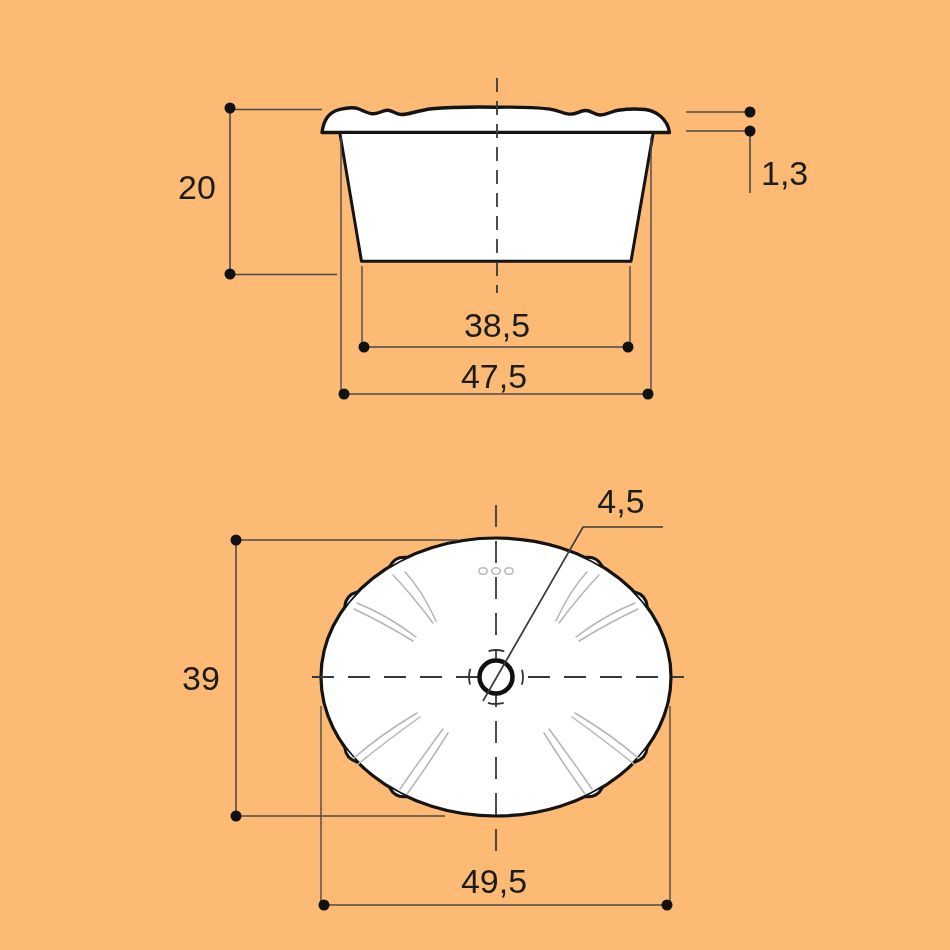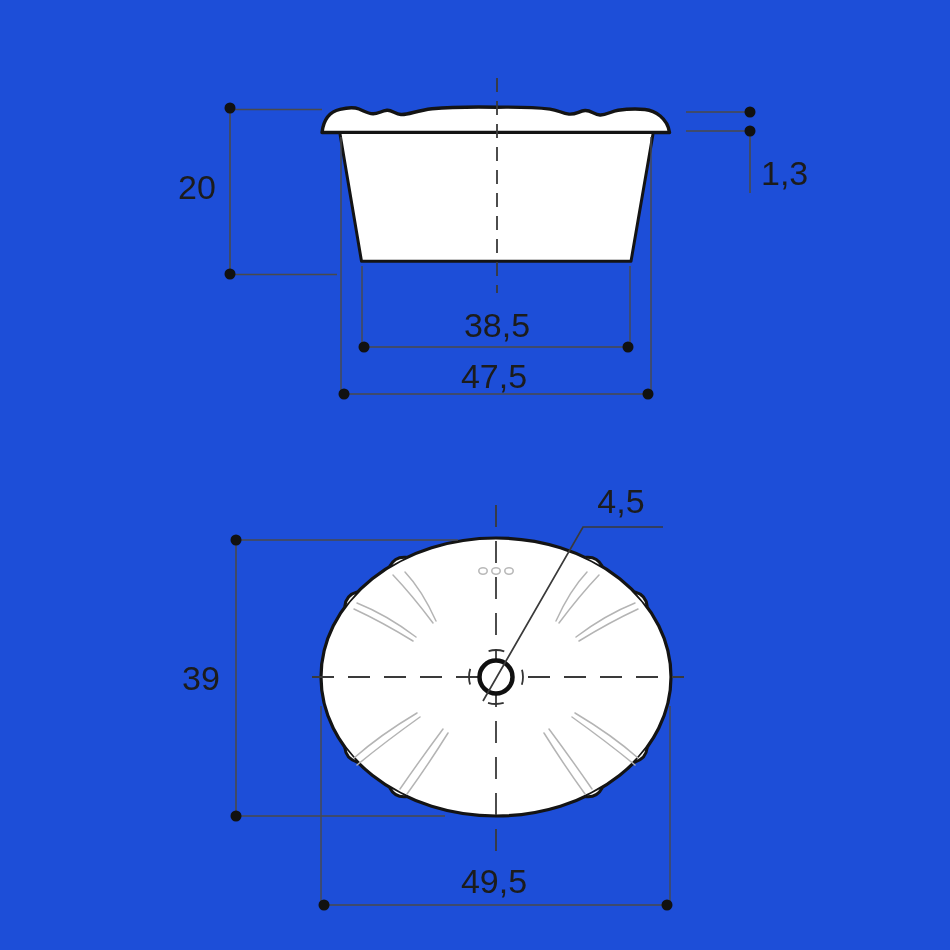--- a/index.html
+++ b/index.html
@@ -1,19 +1,19 @@
 <!DOCTYPE html>
 <html><head>
 <meta charset="utf-8">
 <style>
   html,body{margin:0;padding:0;background:#ffffff;}
   #canvas{
     position:relative;
     width:950px;height:950px;
-    background:#1d4ed8;
+    background:#fdba74;
     font-family:"Liberation Sans", sans-serif;
     overflow:hidden;
   }
   svg{position:absolute;left:0;top:0;}
   text{
     font-family:"Liberation Sans", sans-serif;
     font-size:34px;
     fill:#1c1c1c;
   }
 </style>

